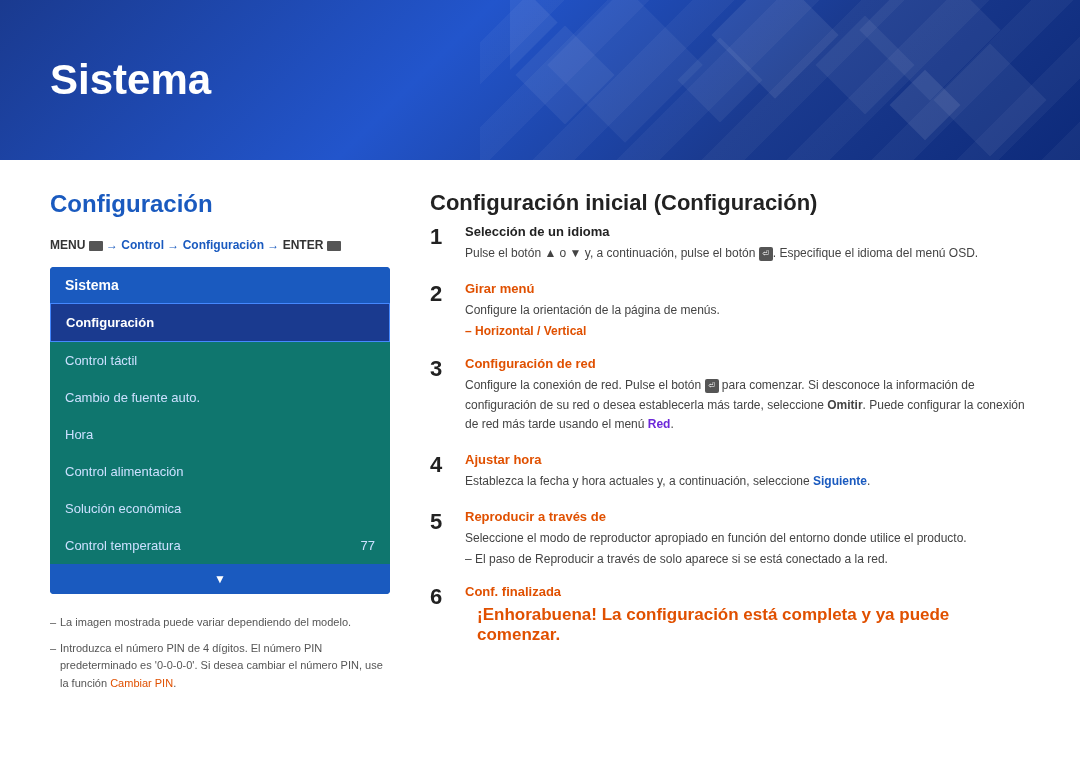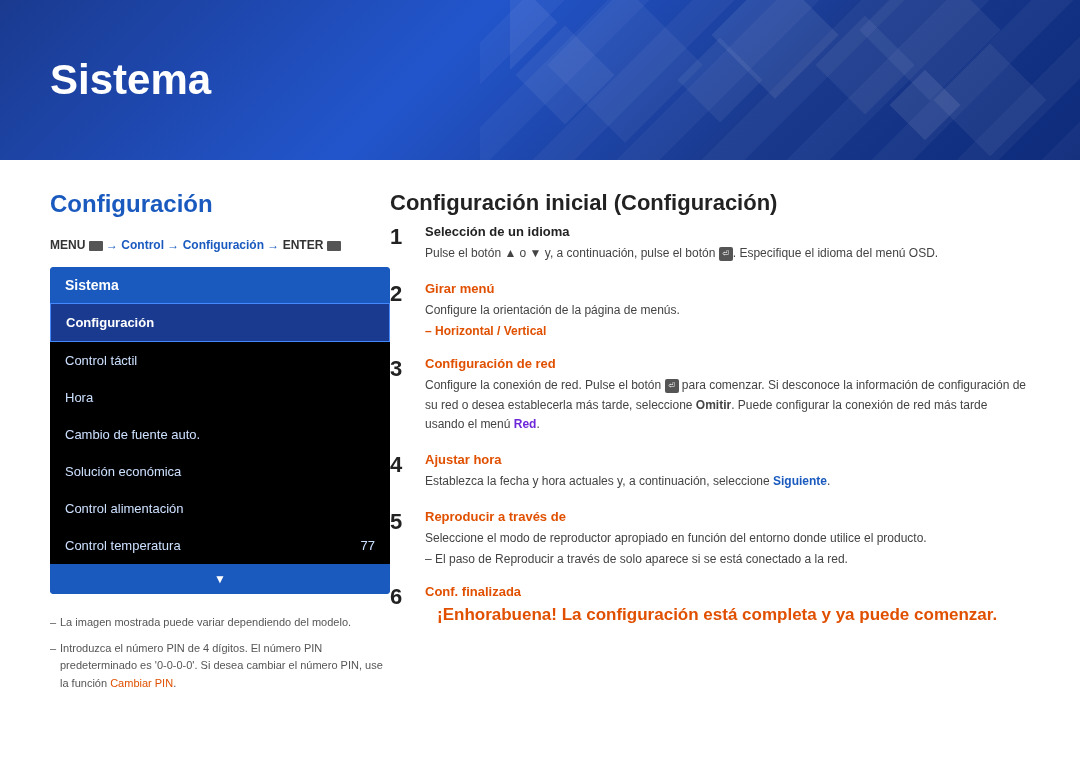--- a/index.html
+++ b/index.html
@@ -57,20 +57,21 @@
       font-weight: bold;
       color: white;
       position: relative;
       z-index: 1;
     }
 
     
     .content-area {
       display: flex;
       padding: 30px 50px;
+      gap: 40px;
       background: white;
       min-height: 603px;
     }
 
     
     .left-col {
       width: 340px;
       flex-shrink: 0;
     }
 
@@ -106,21 +107,21 @@
       font-size: 14px;
       font-weight: bold;
       padding: 10px 15px;
     }
 
     .menu-item {
       padding: 11px 15px;
       font-size: 13px;
       color: #cce0ff;
       cursor: pointer;
-      background: #000000;
+      background: #0f766e;
       display: flex;
       justify-content: space-between;
       align-items: center;
     }
 
     .menu-item.active {
       background: #1a3a8f;
       color: white;
       font-weight: bold;
       border: 1px solid #4488ff;
@@ -298,30 +299,30 @@
     <div class="sistema-menu">
       <div class="sistema-menu-header">Sistema</div>
 
       <div class="menu-item active">
         <span>Configuración</span>
       </div>
       <div class="menu-item">
         <span>Control táctil</span>
       </div>
       <div class="menu-item">
+        <span>Cambio de fuente auto.</span>
+      </div>
+      <div class="menu-item">
         <span>Hora</span>
       </div>
       <div class="menu-item">
-        <span>Cambio de fuente auto.</span>
+        <span>Control alimentación</span>
       </div>
       <div class="menu-item">
         <span>Solución económica</span>
-      </div>
-      <div class="menu-item">
-        <span>Control alimentación</span>
       </div>
       <div class="menu-item">
         <span>Control temperatura</span>
         <span class="item-value">77</span>
       </div>
       <div class="menu-chevron">▼</div>
     </div>
 
     <div class="notes">
       <div class="note-item">La imagen mostrada puede variar dependiendo del modelo.</div>

